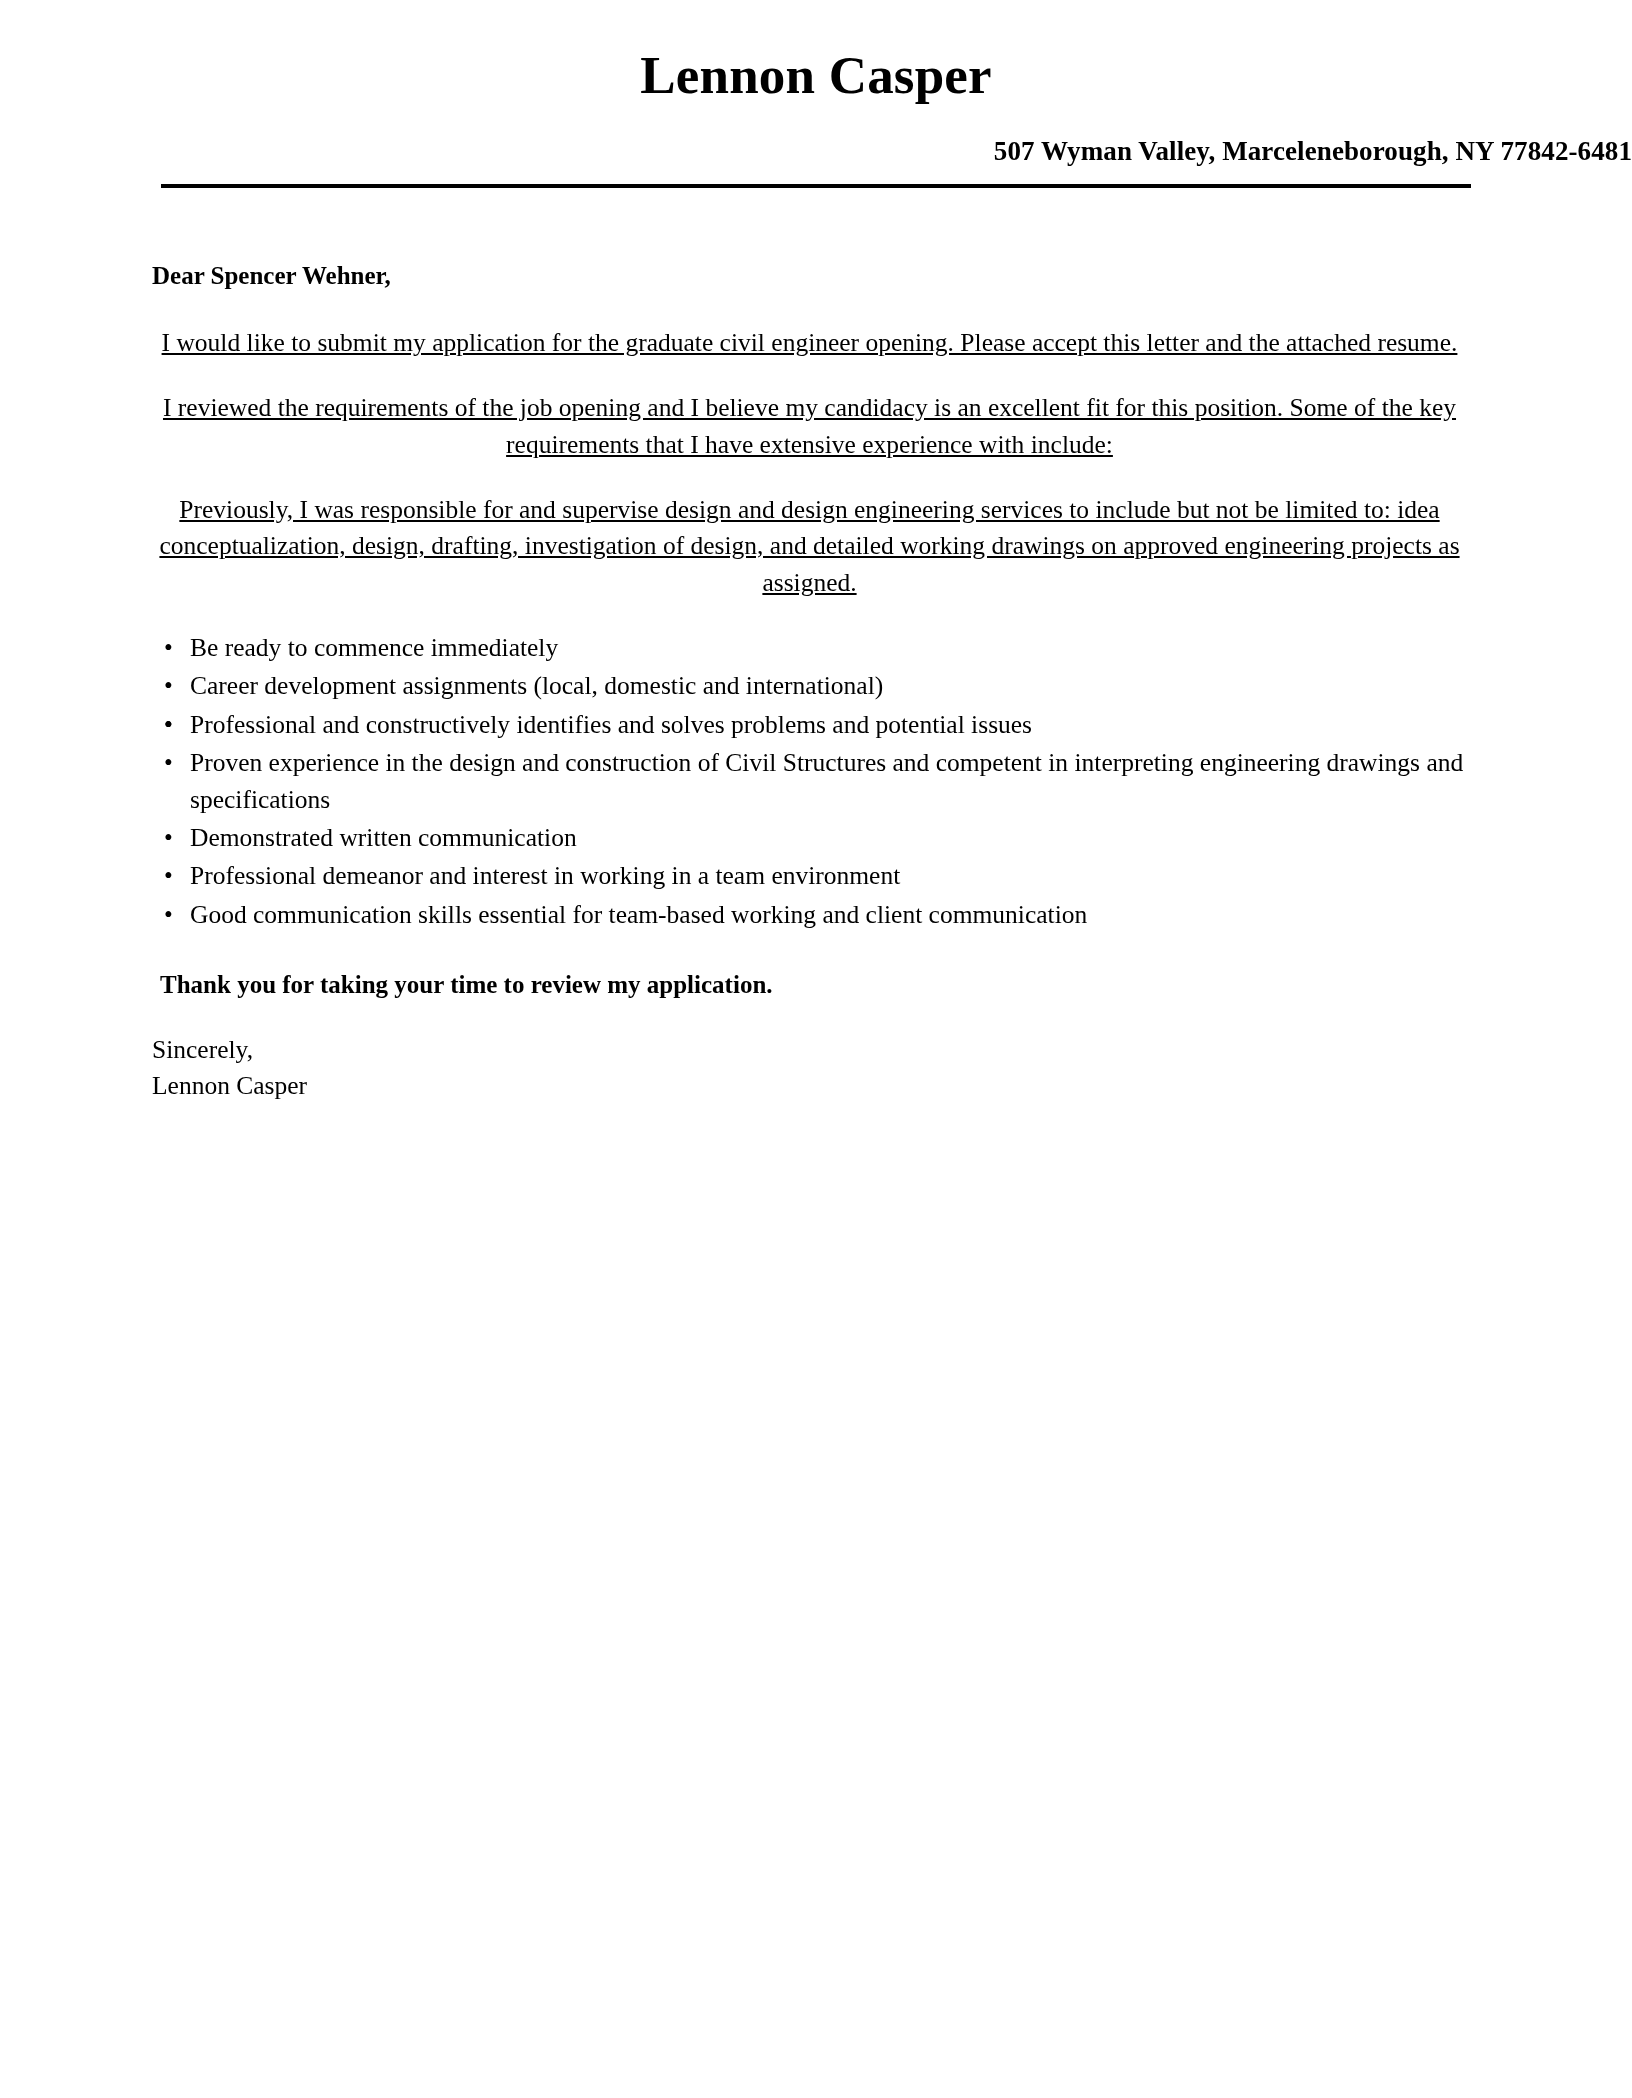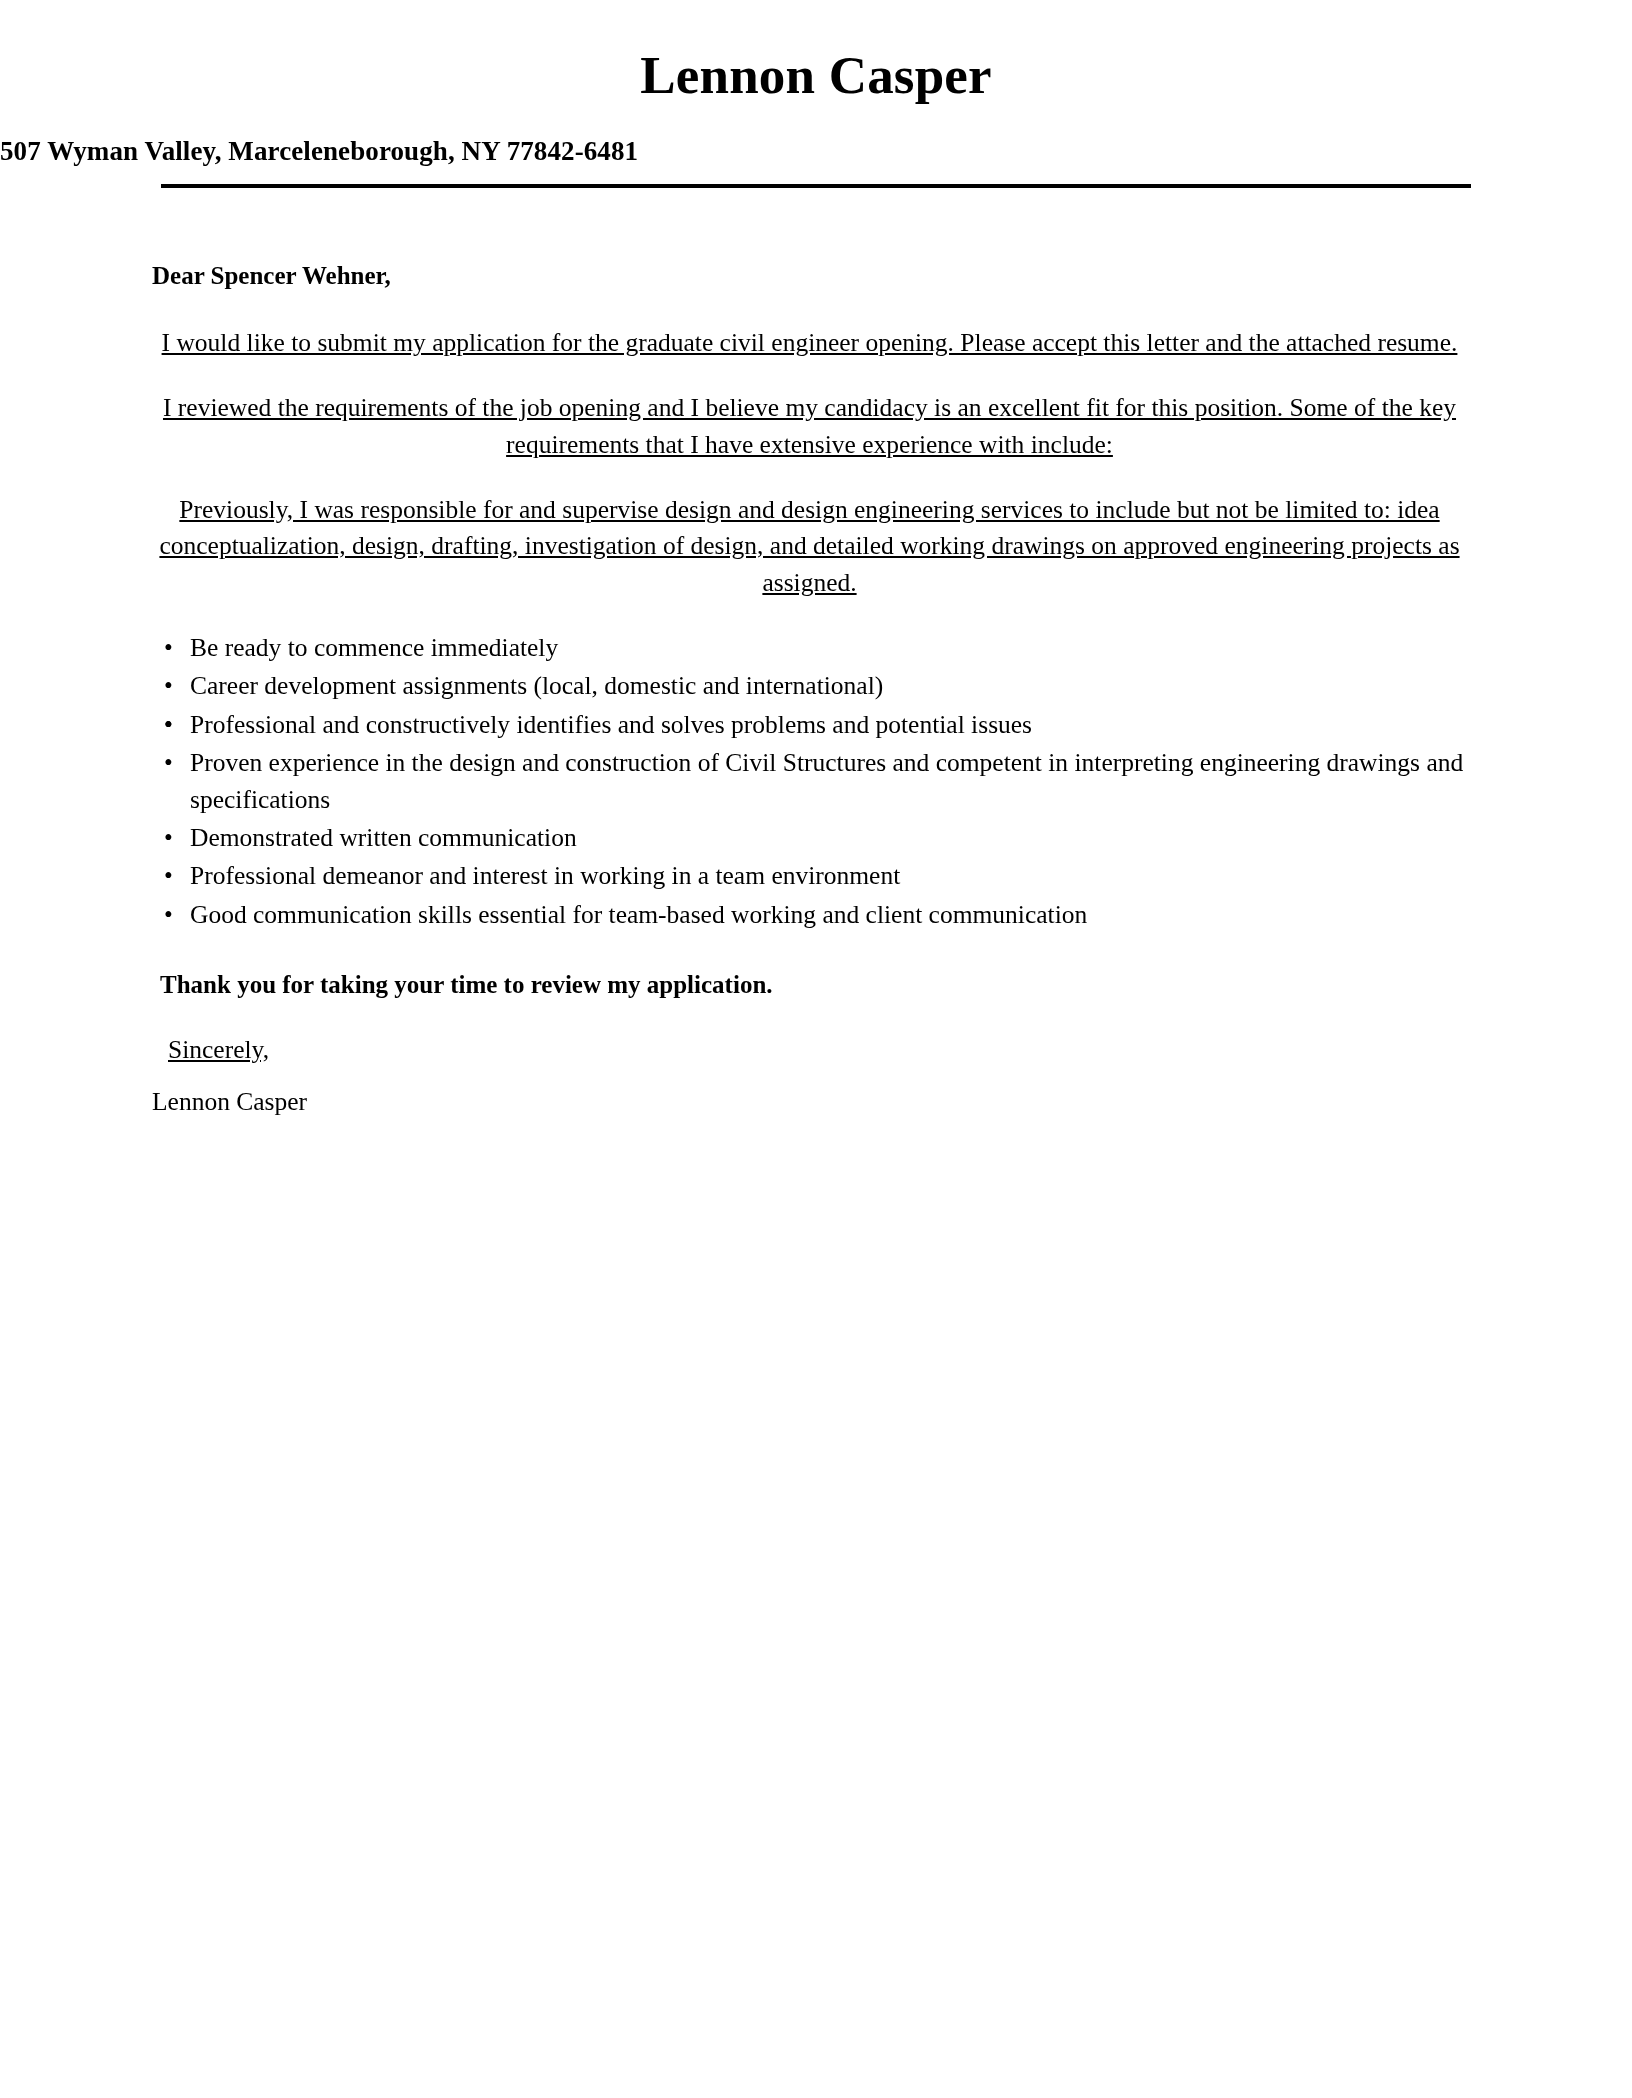--- a/index.html
+++ b/index.html
@@ -28,21 +28,21 @@
     padding-top: 44px;
   }
   .name-title {
     text-align: center;
     font-weight: bold;
     font-size: 53px;
     line-height: 1.18;
     letter-spacing: 0.2px;
   }
   .address-line {
-    text-align: left;
+    text-align: right;
     font-weight: bold;
     font-size: 27px;
     line-height: 1.2;
     margin-top: 28px;
     letter-spacing: 0.1px;
   }
   .header-rule {
     margin: 17px auto 0 auto;
     width: 1310px;
     height: 4px;
@@ -86,23 +86,22 @@
     font-size: 25px;
     line-height: 1.43;
   }
   .closing-thanks {
     font-weight: bold;
     font-size: 25px;
     margin: 36px 0 30px 8px;
     line-height: 1.3;
   }
   .signoff {
-    margin: 16px;
+    margin: 0;
     line-height: 1.42;
-    text-decoration: underline;
   }
   .signoff-name {
     margin: 0;
     line-height: 1.42;
   }
 </style>
 </head>
 <body>
 
 <div class="page">

